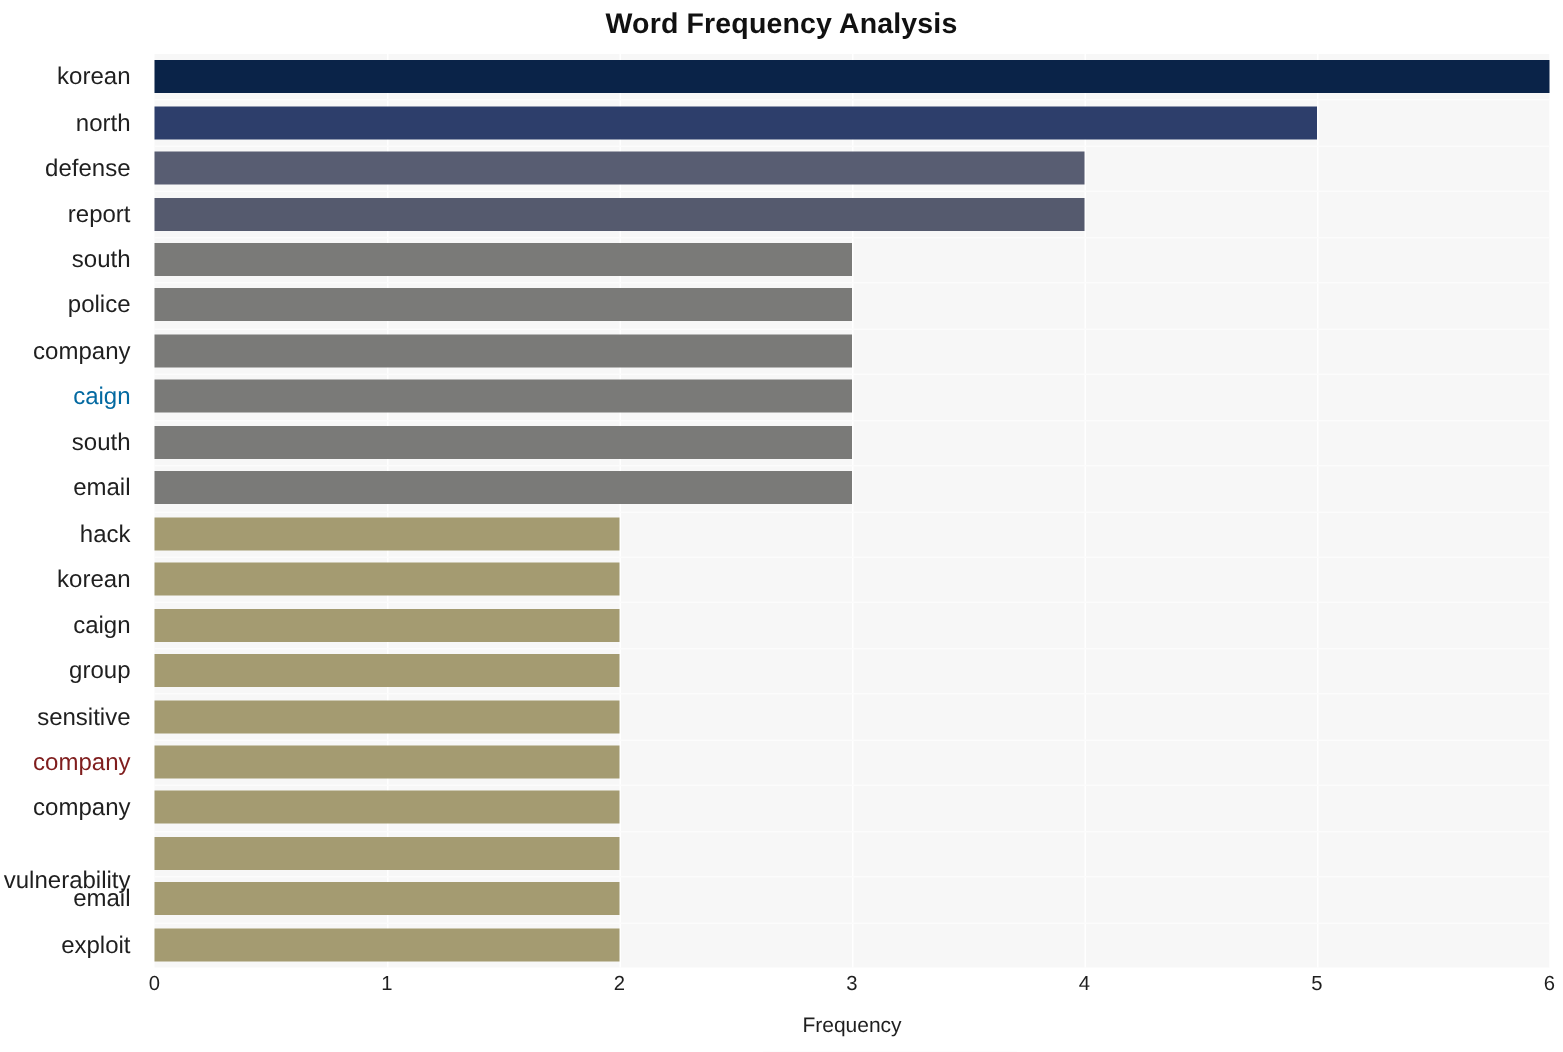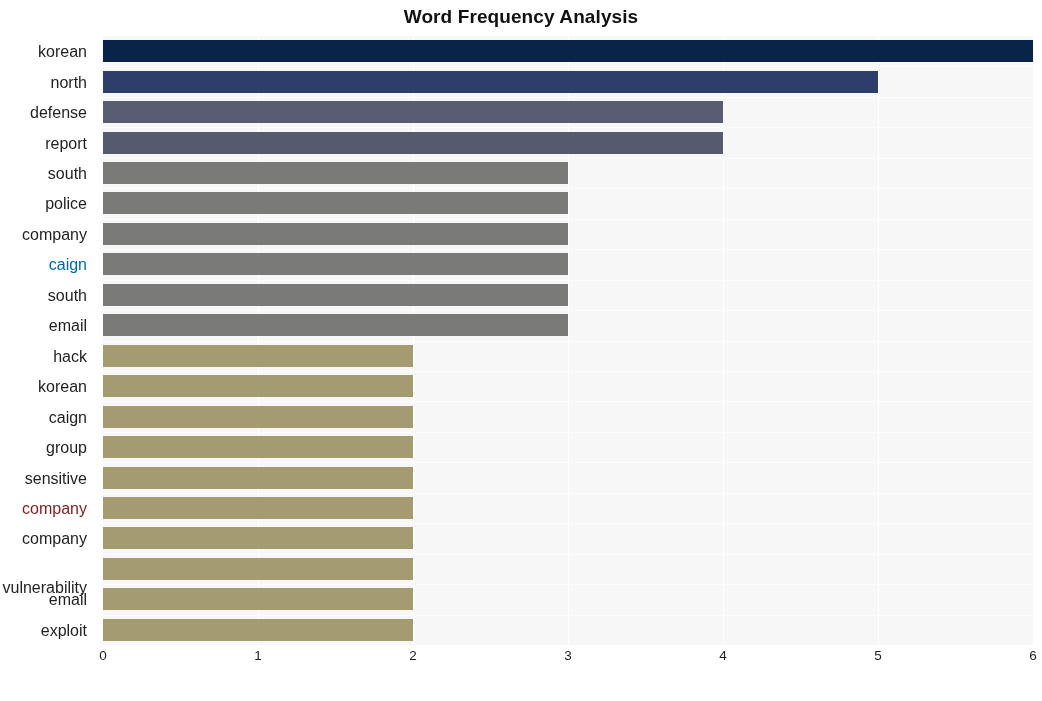--- a/index.html
+++ b/index.html
@@ -209,14 +209,15 @@
   <div class="xlabels" id="xlabels">
       <div class="xtick-label" style="left: 103px; color: rgb(31, 31, 31);">0</div>
       <div class="xtick-label" style="left: 258px; color: rgb(31, 31, 31);">1</div>
       <div class="xtick-label" style="left: 413px; color: rgb(31, 31, 31);">2</div>
       <div class="xtick-label" style="left: 568px; color: rgb(31, 31, 31);">3</div>
       <div class="xtick-label" style="left: 723px; color: rgb(31, 31, 31);">4</div>
       <div class="xtick-label" style="left: 878px; color: rgb(31, 31, 31);">5</div>
       <div class="xtick-label" style="left: 1033px; color: rgb(31, 31, 31);">6</div>
     </div>
 
+  <div class="xaxis-title">Frequency</div>
 
 </div>
 
 </body></html>

